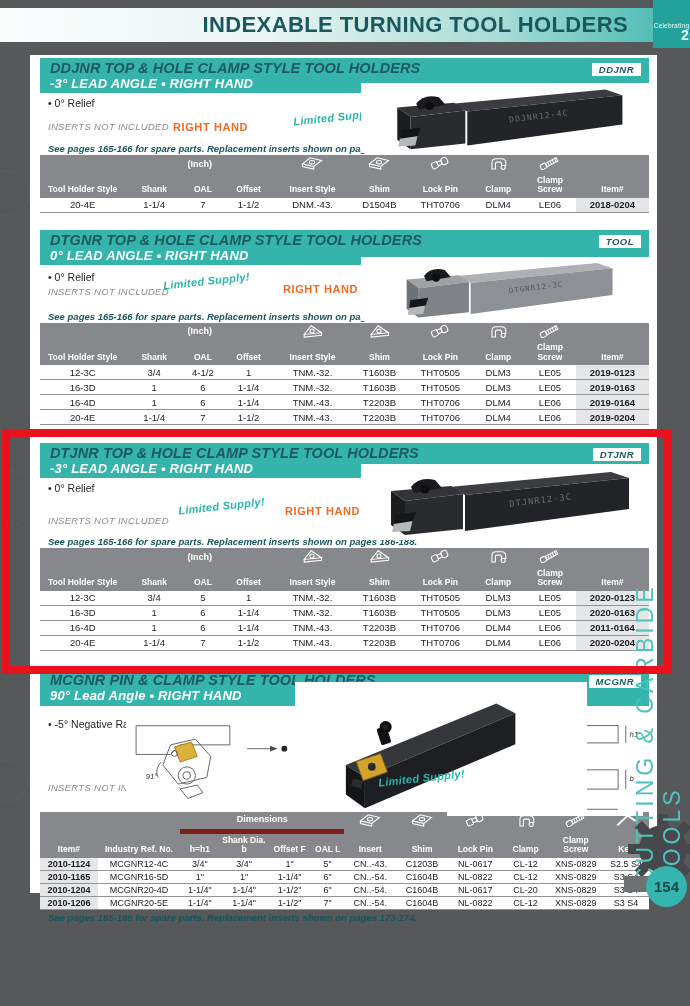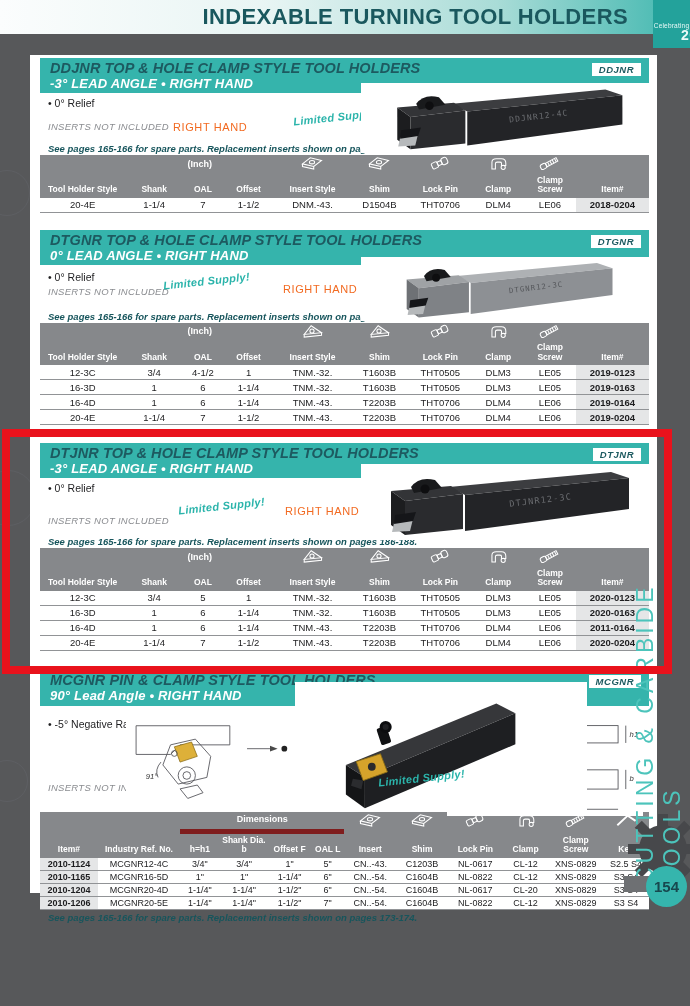--- a/index.html
+++ b/index.html
@@ -2,21 +2,21 @@
 <html><head>
 <meta charset="utf-8">
 <style>
   html,body{margin:0;padding:0;}
   body{
     width:690px;height:1006px;position:relative;overflow:hidden;
     background:#57585a;font-family:"Liberation Sans",sans-serif;
     -webkit-font-smoothing:antialiased;
   }
   
-  .topband{position:absolute;left:0;top:0;width:690px;height:34px;
+  .topband{position:absolute;left:0;top:8px;width:690px;height:34px;
     background:linear-gradient(90deg,#fbfdfd 0%,#e9f5f4 38%,#a9dcd7 72%,#3eb6ae 100%);}
   .topband h1{margin:0;line-height:34px;text-align:right;padding-right:62px;
     font-size:22px;font-weight:800;letter-spacing:.4px;color:#1a585e;}
   .anniv{position:absolute;top:0;right:0;width:37px;height:48px;background:#23a29b;
     color:#eafaf8;text-align:center;z-index:4;}
   .anniv .c1{display:block;font-size:6.5px;margin-top:22px;letter-spacing:.2px;}
   .anniv .c2{display:block;font-size:14px;font-weight:800;letter-spacing:.5px;line-height:13px;padding-left:28px;}
   
   .bg-gear{position:absolute;border:1px solid #63646a;border-radius:50%;opacity:.55;}
   
@@ -25,21 +25,21 @@
   .section{position:relative;}
   .sec-bar{height:35px;background:#35b4ac;position:relative;padding:2px 0 0 10px;box-sizing:border-box;font-style:italic;}
   .sec-t1{font-size:14.5px;font-weight:800;color:#1d5a60;line-height:16px;letter-spacing:.1px;}
   .sec-t2{font-size:13px;font-weight:800;color:#ffffff;line-height:15px;letter-spacing:.2px;}
   .sec-badge{position:absolute;right:8px;top:5px;background:#ffffff;color:#1d5a60;
     font-size:9.5px;font-weight:800;padding:1px 7px;letter-spacing:.5px;}
   .meta{position:relative;}
   .bullet{position:absolute;left:8px;font-size:10.5px;color:#1e1e20;}
   .bullet::before{content:"•   ";}
   .inote{position:absolute;left:8px;font-style:italic;font-size:9.5px;color:#8a8c90;letter-spacing:.3px;}
-  .hand{position:absolute;font-size:11px;font-weight:400;color:#f26a21;letter-spacing:.6px;}
+  .hand{position:absolute;font-size:11px;font-weight:700;color:#f26a21;letter-spacing:.6px;}
   .limited{position:absolute;font-size:11px;font-weight:800;font-style:italic;color:#2bb4ab;
     transform:rotate(-6deg);letter-spacing:.3px;}
   .spare{position:absolute;left:8px;bottom:1px;font-size:9.5px;font-weight:700;font-style:italic;color:#17555c;}
   .photo{position:absolute;background:#fff;z-index:3;}
   .toolsvg{width:100%;height:100%;}
   .t-top{fill:#3c3d40}.t-front{fill:#232427}
   .h-top{fill:#333437}.h-side{fill:#1c1d1f}.h-front{fill:#2a2b2e}
   .h-clamp{fill:#191a1c}.h-screw{fill:#0e0e10}
   .h-shim{fill:#b6b9bb}.h-insert{fill:#151619}
   .etch{font-size:8.5px;fill:#6b6d71;letter-spacing:1.2px;font-family:"DejaVu Sans Mono",monospace;}
@@ -194,21 +194,21 @@
             <td class="itemcol">2018-0204</td>
           </tr>
         </tbody>
       </table>
   </div>
 
   <div class="section" style="margin-top:17px;">
     <div class="sec-bar">
       <div class="sec-t1">DTGNR  TOP &amp; HOLE CLAMP STYLE TOOL HOLDERS</div>
       <div class="sec-t2">0° LEAD ANGLE  •  RIGHT HAND</div>
-      <span class="sec-badge">DTGNR</span>
+      <span class="sec-badge">TOOL</span>
     </div>
     <div class="meta" style="height:58px;">
       <span class="bullet" style="top:6px;">0° Relief</span>
       <span class="inote" style="top:21px;">INSERTS NOT INCLUDED</span>
       <span class="limited" style="left:123px;top:10px;">Limited Supply!</span>
       <span class="hand" style="left:243px;top:18px;">RIGHT HAND</span>
       <span class="spare">See pages 165-166 for spare parts. Replacement inserts shown on pages 186-188.</span>
       <div class="photo silver" style="right:-4px;top:-8px;width:292px;height:64px;">
         <svg class="toolsvg" viewBox="0 0 292 74">
           <polygon class="t-top" points="88,22 250,7 268,13 104,30"></polygon>

